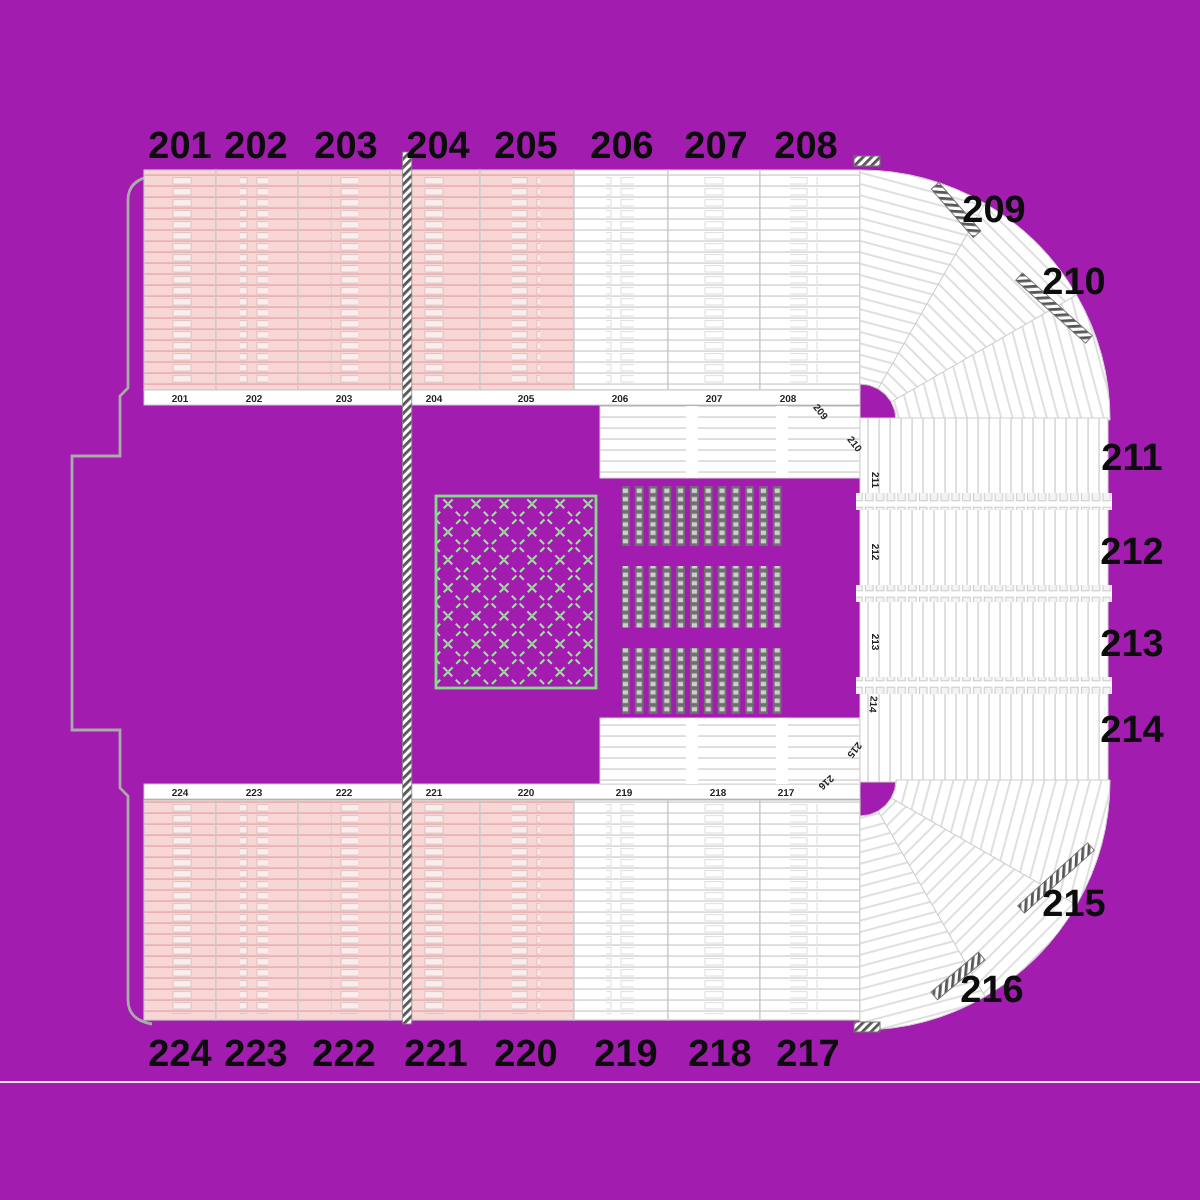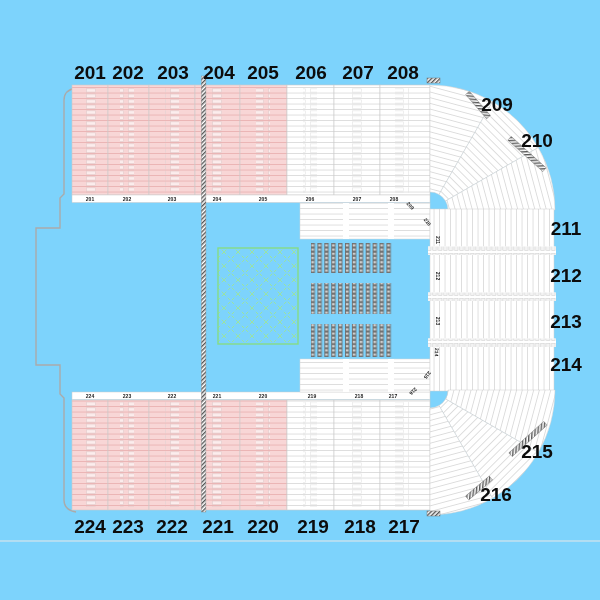--- a/index.html
+++ b/index.html
@@ -1,16 +1,16 @@
 <!DOCTYPE html>
 <html><head>
 <meta charset="utf-8">
 <style>
   html,body{margin:0;padding:0;background:#fff;}
-  .canvas{position:relative;width:600px;height:600px;background:#7dd3fc;overflow:hidden;
+  .canvas{position:relative;width:600px;height:600px;background:#a21caf;overflow:hidden;
           font-family:"Liberation Sans",sans-serif;}
   svg{display:block;}
   text{font-family:"Liberation Sans","DejaVu Sans",sans-serif;}
   .biglab{font-size:19px;font-weight:bold;fill:#0c0c0c;}
   .minilab{font-size:5px;font-weight:bold;fill:#222;}
 </style>
 </head>
 <body>
 
 <div class="canvas">

